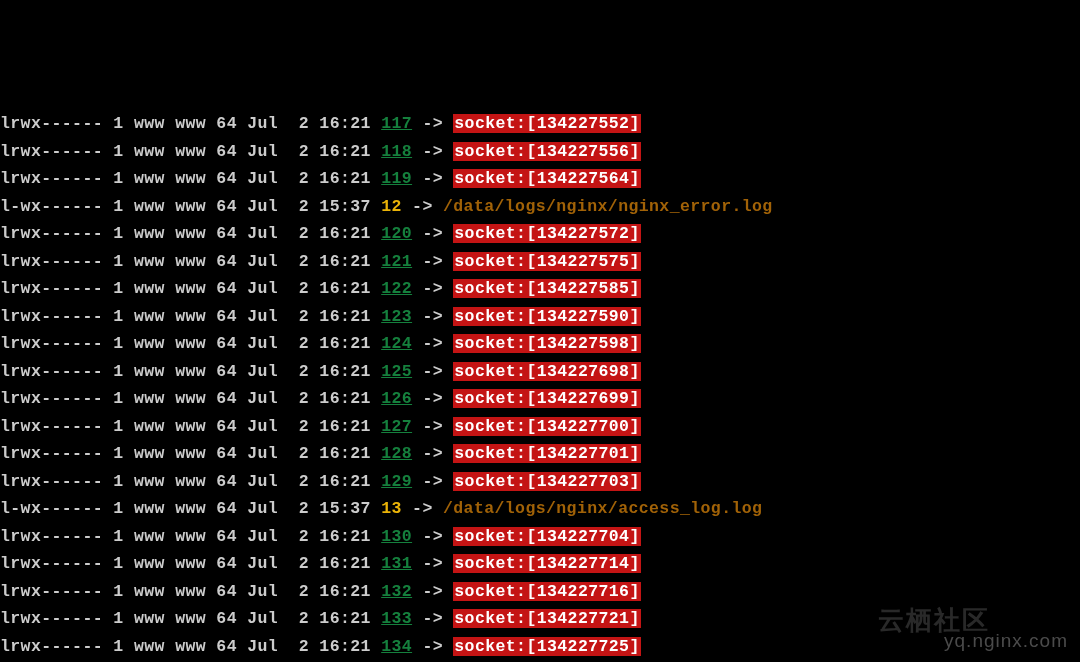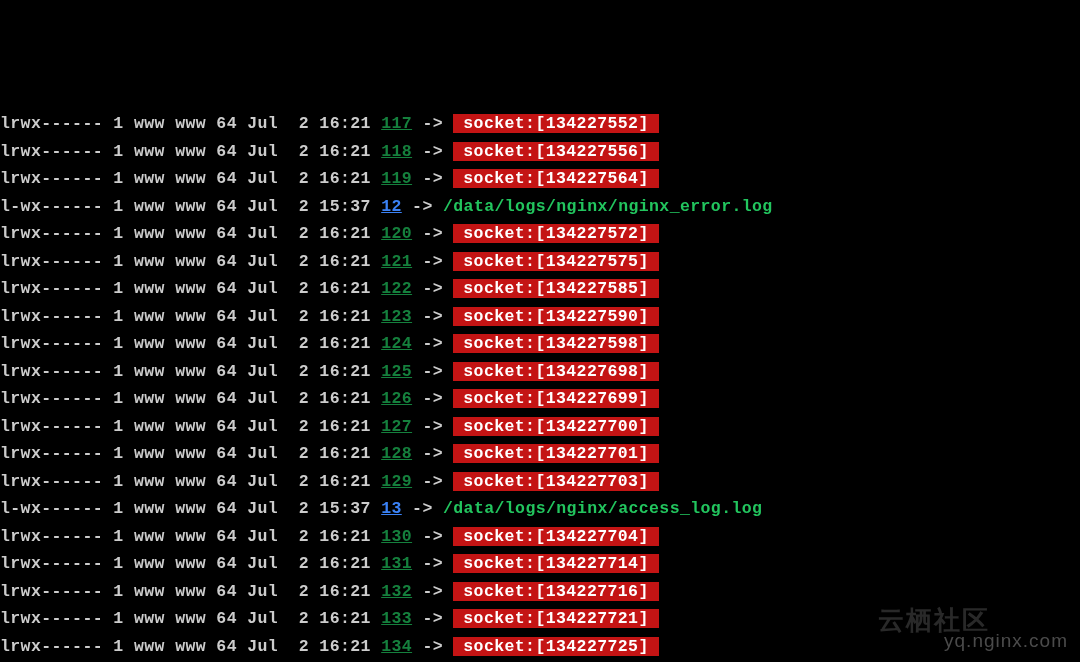--- a/index.html
+++ b/index.html
@@ -20,28 +20,28 @@
       white-space: pre;
       letter-spacing: 0.4px;
       position: relative;
     }
     .line {
       display: block;
       height: 27.5px;
     }
     .perms { color: #ccc; margin-top: 36px; }
     .fd-socket { color: #15803d; text-decoration: underline; }
-    .fd-log { color: #3b82f6; text-decoration: underline; }
+    .fd-log { color: #eab308; }
     .arrow { color: #ccc; }
     .socket-target {
       background: #c41414;
       color: #ffffff;
-      padding: 0 10px;
+      padding: 0 1px;
     }
-    .file-target { color: #22c55e; }
+    .file-target { color: #a16207; }
     .watermark {
       position: absolute;
       bottom: 8px;
       right: 12px;
       color: #888;
       font-size: 19px;
       opacity: 0.55;
       font-weight: normal;
       letter-spacing: 1px;
       font-family: Arial, sans-serif;

